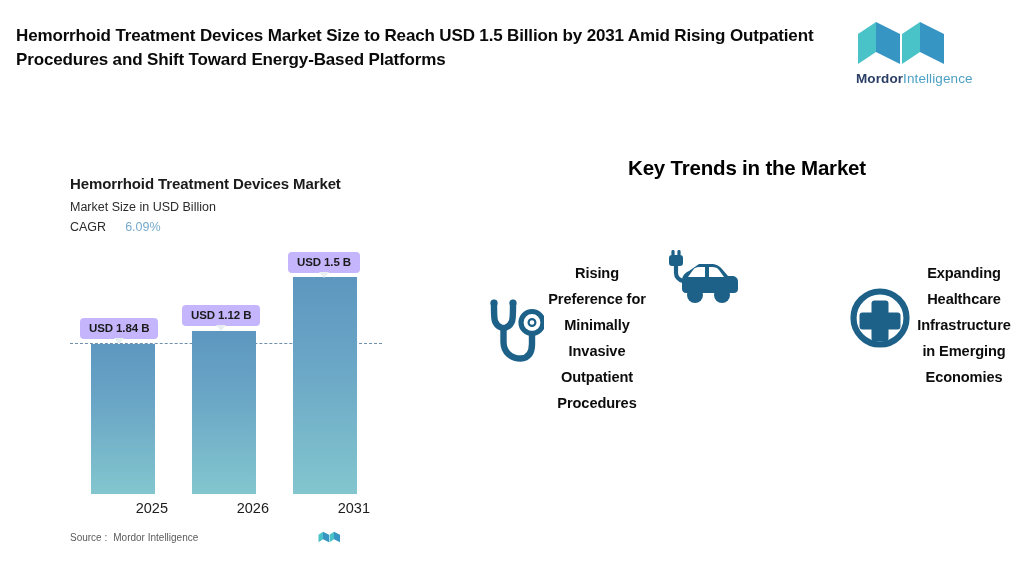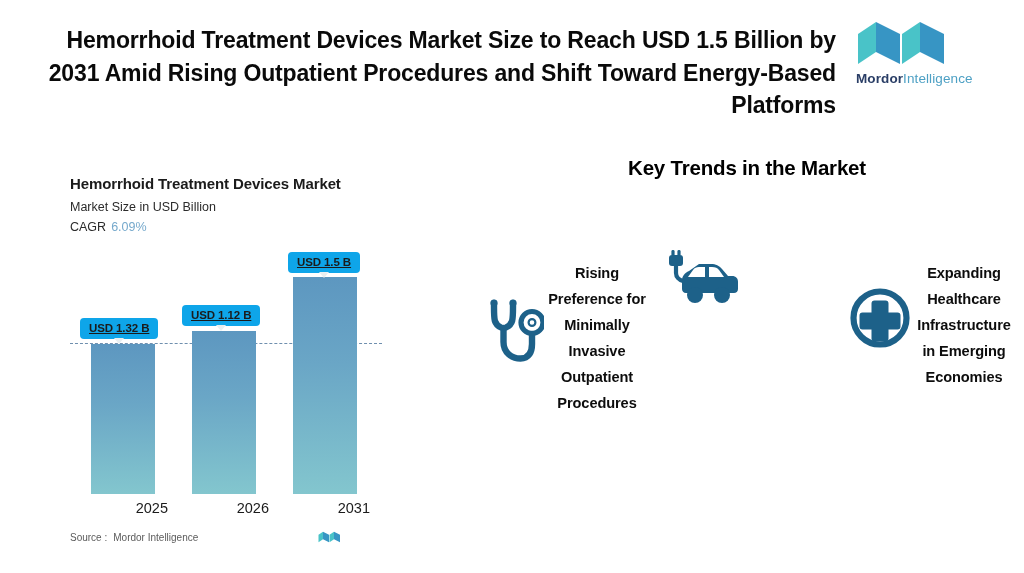--- a/index.html
+++ b/index.html
@@ -6,23 +6,23 @@
   html, body {
     width: 1024px; height: 573px;
     background: #ffffff;
     font-family: "Liberation Sans", sans-serif;
     overflow: hidden;
   }
   .page { position: relative; width: 1024px; height: 573px; background: #fff; }
 
   
   .headline {
-    position: absolute; left: 36px; top: 24px; width: 800px;
-    font-size: 23px; font-weight: 700; line-height: 1.42;
-    color: #0a0a0a; letter-spacing: -0.15px; text-align: right;
+    position: absolute; left: 16px; top: 24px; width: 800px;
+    font-size: 17px; font-weight: 700; line-height: 1.42;
+    color: #0a0a0a; letter-spacing: -0.15px;
   }
   .brand-logo {
     position: absolute; left: 856px; top: 20px;
     width: 150px; height: 76px;
     display: flex; flex-direction: column; justify-content: flex-start;
   }
   .brand-mark { width: 104px; height: 46px; display: block; }
   .brand-word {
     margin-top: 5px; font-size: 13.5px; letter-spacing: .1px; white-space: nowrap;
   }
@@ -36,41 +36,41 @@
     font-size: 15px; font-weight: 700; color: #1b1b1b; letter-spacing: -0.1px;
   }
   .chart-sub {
     position: absolute; left: 70px; top: 50px;
     font-size: 12.5px; color: #2b2b2b;
   }
   .chart-cagr {
     position: absolute; left: 70px; top: 70px;
     font-size: 12.5px; color: #2b2b2b;
   }
-  .chart-cagr .val { color: #76a9cc; margin-left: 5px; }
+  .chart-cagr .val { color: #76a9cc; margin-left: 19px; }
 
   .plot { position: absolute; left: 0; top: 0; width: 470px; height: 423px; }
 
   .dashline {
     position: absolute; left: 70px; top: 193px; width: 312px; height: 0;
     border-top: 1.4px dashed #6f8fae;
   }
 
   .bar {
     position: absolute; width: 64px;
     background: linear-gradient(180deg, #5d97c0 0%, #6aa6c6 40%, #83c6ce 100%);
   }
   .bar.b0 { left: 91px;  top: 194px; height: 150px; }
   .bar.b1 { left: 192px; top: 181px; height: 163px; }
   .bar.b2 { left: 293px; top: 127px; height: 217px; }
 
   .callout {
-    position: absolute; background: #0ea5e9; border-radius: 4px;
+    position: absolute; background: #c4b5fd; border-radius: 4px;
     padding: 4px 9px 5px; font-size: 11.5px; font-weight: 700; color: #1b1b1b;
-    white-space: nowrap; letter-spacing: -0.1px; text-decoration: underline;
+    white-space: nowrap; letter-spacing: -0.1px;
   }
   .callout::after {
     content: ""; position: absolute; left: 50%; bottom: -5px;
     margin-left: -5px; width: 0; height: 0;
     border-left: 5px solid transparent; border-right: 5px solid transparent;
     border-top: 6px solid #e9eff1;
   }
   .callout.c0 { left: 80px;  top: 168px; }
   .callout.c1 { left: 182px; top: 155px; }
   .callout.c2 { left: 288px; top: 102px; }
@@ -138,21 +138,21 @@
       <span>CAGR</span><span class="val">6.09%</span>
     </div>
 
     <div class="plot">
       <div class="dashline"></div>
 
       <div class="bar b0"></div>
       <div class="bar b1"></div>
       <div class="bar b2"></div>
 
-      <div class="callout c0">USD 1.32 B</div>
+      <div class="callout c0">USD 1.84 B</div>
       <div class="callout c1">USD 1.12 B</div>
       <div class="callout c2">USD 1.5 B</div>
 
       <div class="xlabel x0">2025</div>
       <div class="xlabel x1">2026</div>
       <div class="xlabel x2">2031</div>
     </div>
 
     <div class="source">
       <span class="lbl">Source :</span><span>Mordor Intelligence</span>

